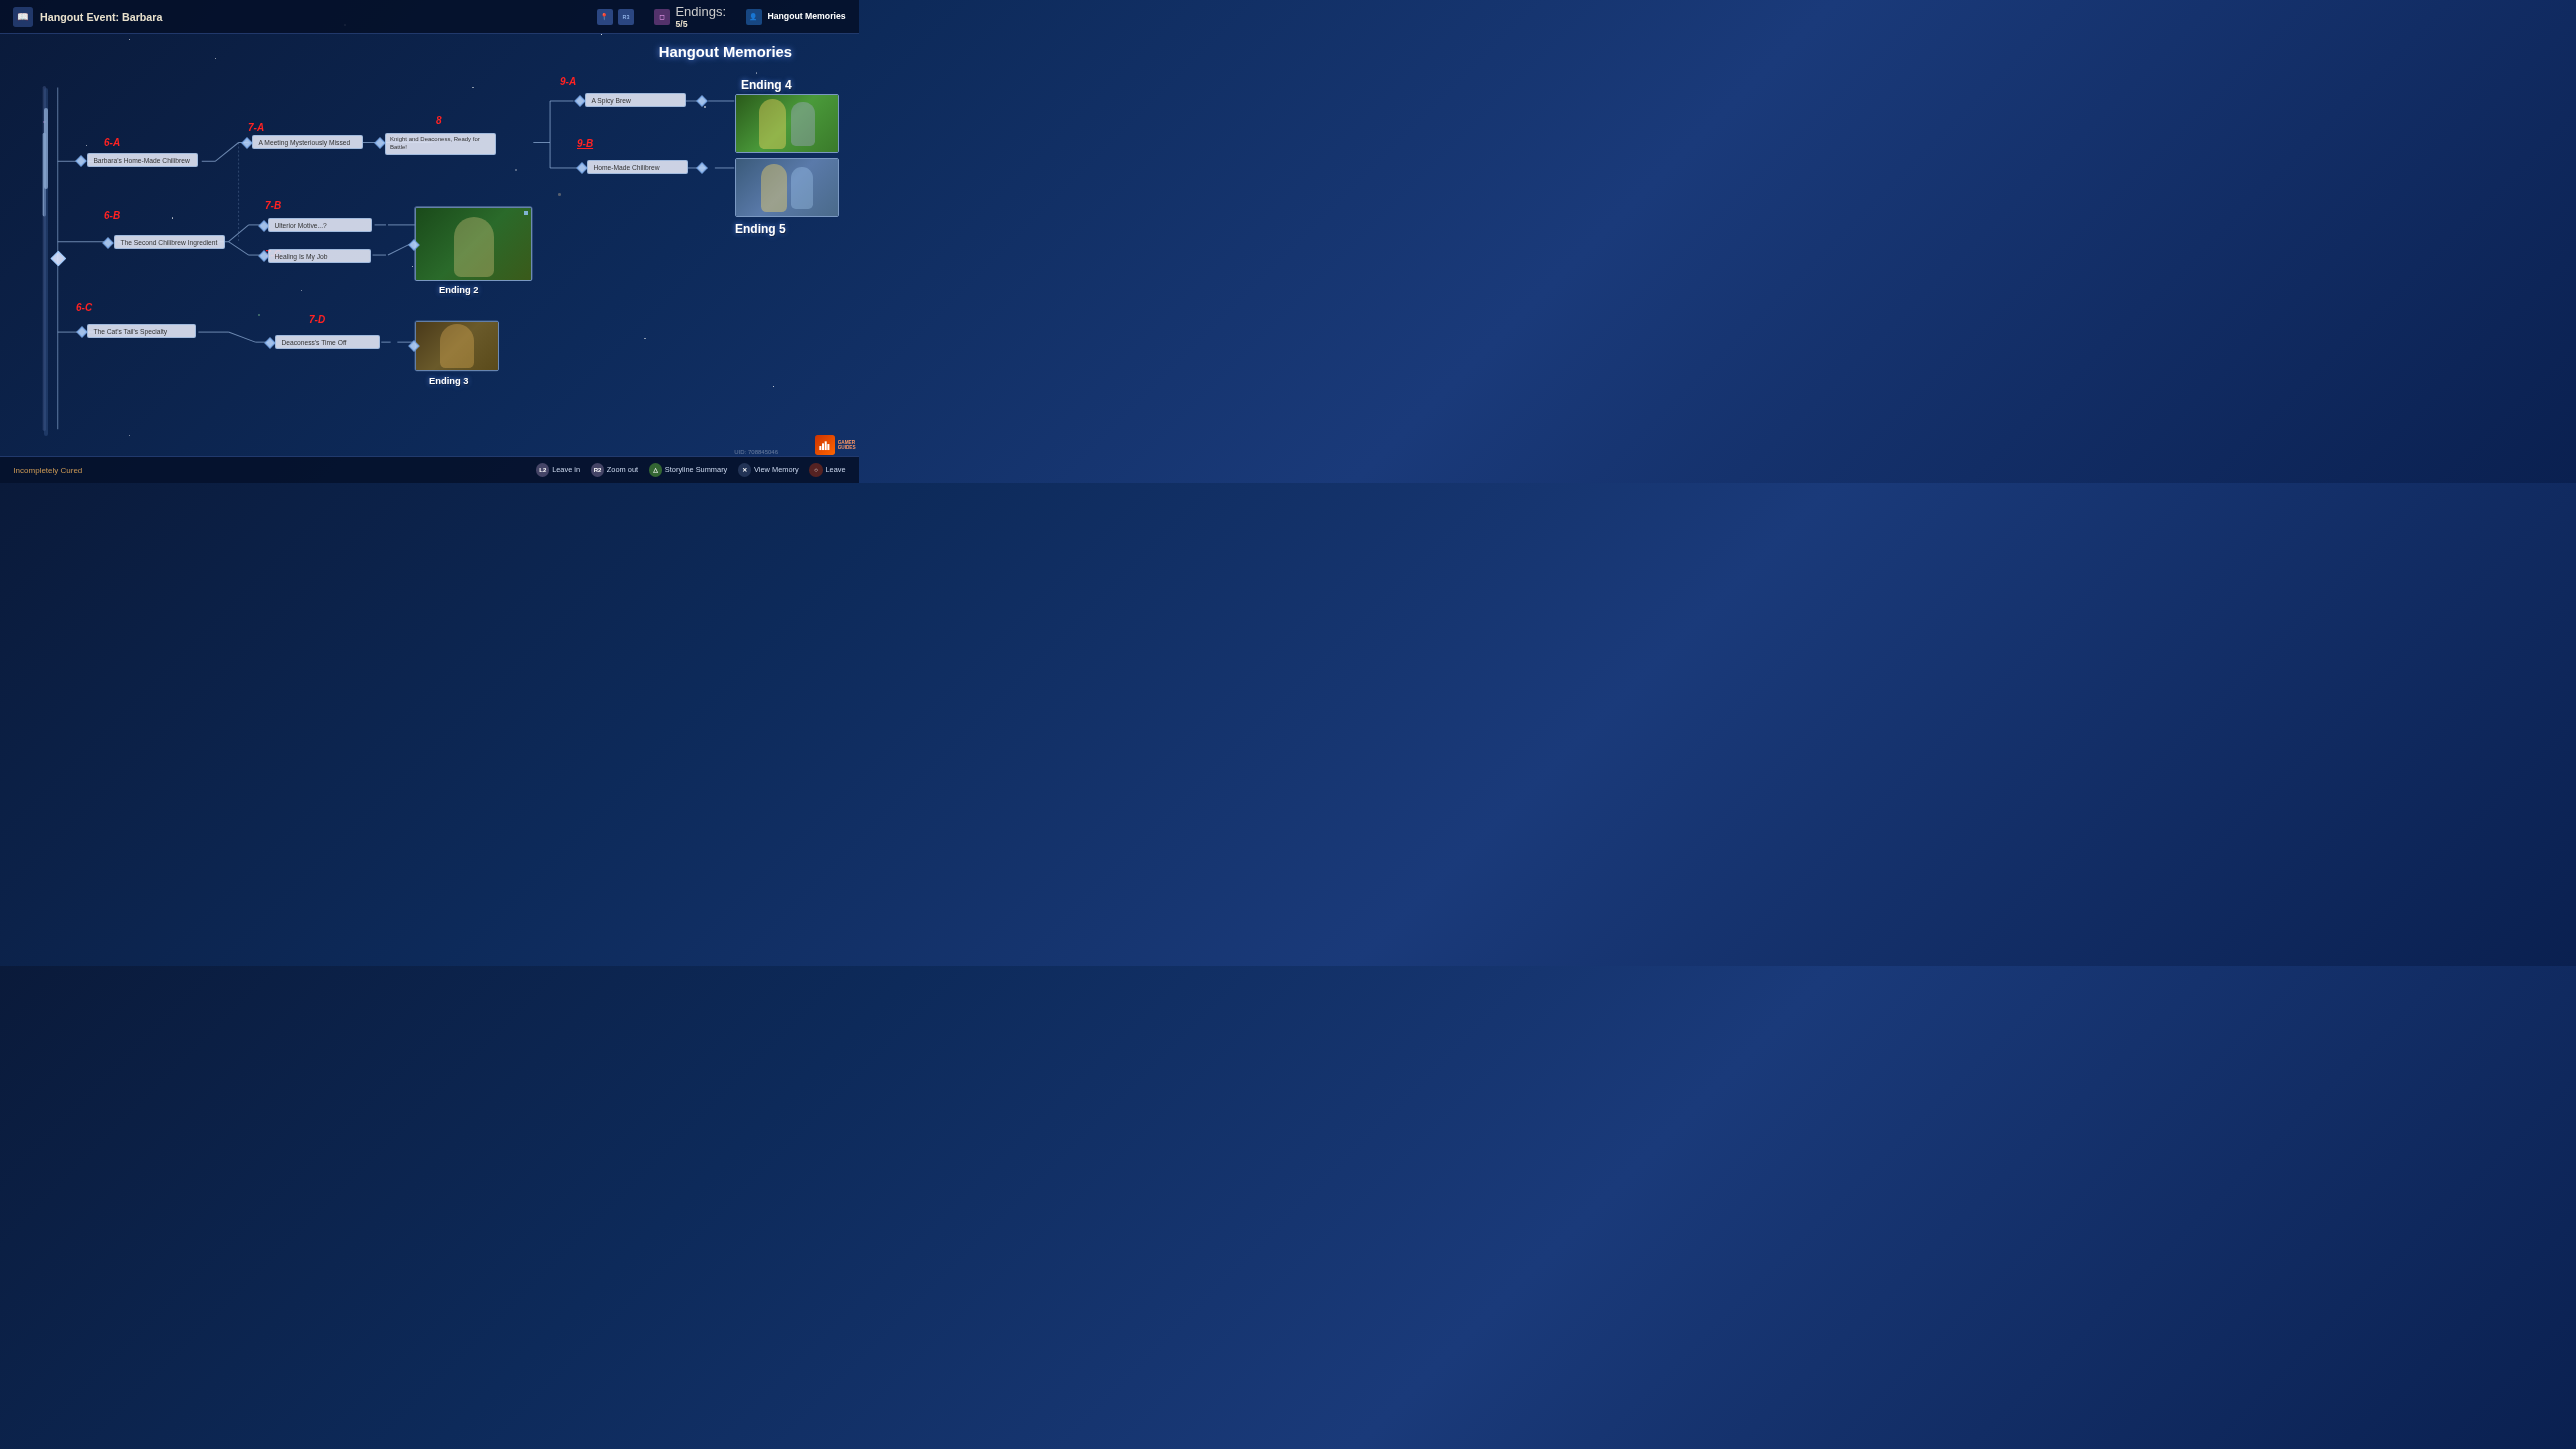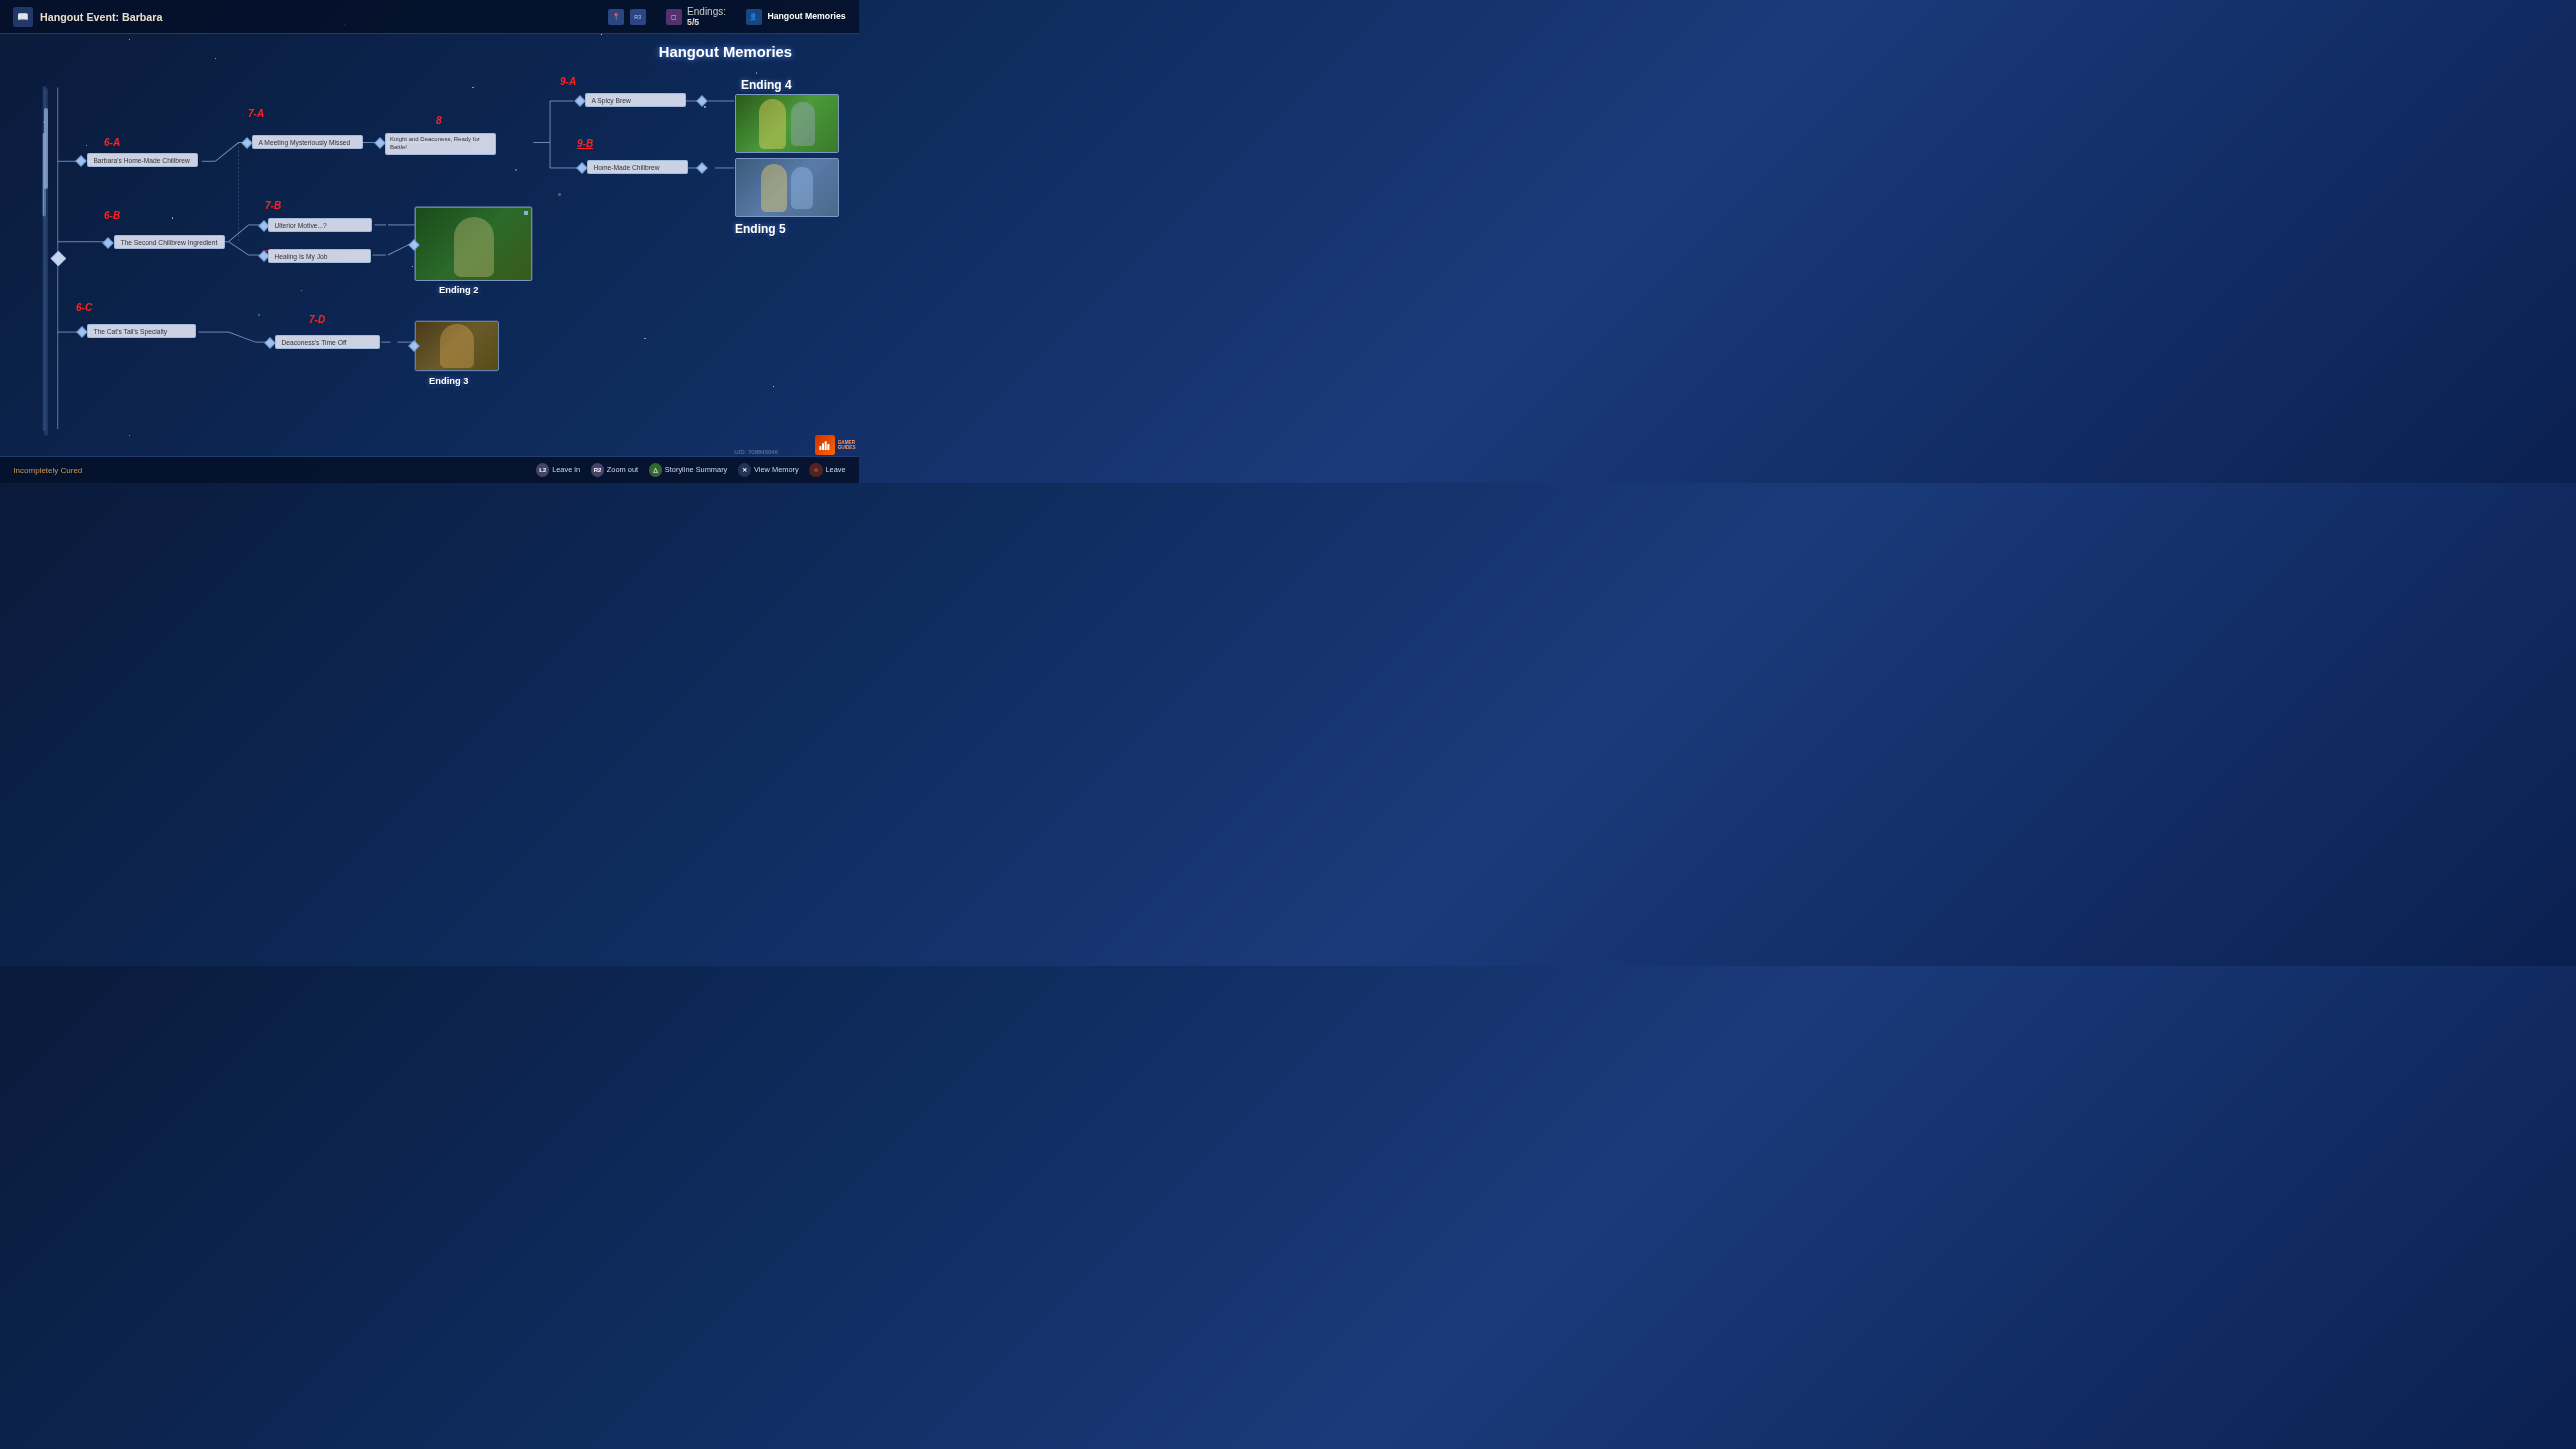--- a/index.html
+++ b/index.html
@@ -254,21 +254,21 @@
   <div class="header-icon">📖</div>
   <span class="header-title">Hangout Event: Barbara</span>
   <div class="header-right">
     <div class="header-right-item">
       <div class="header-right-icon">📍</div>
       <div class="header-right-icon" style="font-size:5.4px;">R3</div>
     </div>
     <div class="header-right-item">
       <div class="header-right-icon pink">◻</div>
       <div>
-        <div style="font-size:10px;color:#ccc;text-align:center;">Endings:</div>
+        <div style="font-size:13px;color:#ccc;text-align:center;">Endings:</div>
         <div style="font-size:8.7px;font-weight:bold;color:#e8e0cc;">5/5</div>
       </div>
     </div>
     <div class="header-right-item">
       <div class="header-right-icon blue">👤</div>
       <div style="font-size:8.7px;font-weight:bold;color:white;text-align:center;line-height:1.2;">Hangout Memories</div>
     </div>
   </div>
 </div>
 
@@ -351,21 +351,21 @@
   <div class="node-box" style="left:87px;top:119px;width:111px;">Barbara's Home-Made Chilibrew</div>
 
   <div class="node-section-label" style="left:104px;top:176px;">6-B</div>
   <div class="node-diamond" style="left:104px;top:205px;"></div>
   <div class="node-box" style="left:114px;top:201px;width:111px;">The Second Chilibrew Ingredient</div>
 
   <div class="node-section-label" style="left:76px;top:268px;">6-C</div>
   <div class="node-diamond" style="left:78px;top:294px;"></div>
   <div class="node-box" style="left:87px;top:290px;width:109px;">The Cat's Tail's Specialty</div>
 
-  <div class="node-section-label" style="left:248px;top:74px;">7-A</div>
+  <div class="node-section-label" style="left:248px;top:88px;">7-A</div>
   <div class="node-diamond" style="left:243px;top:105px;"></div>
   <div class="node-box" style="left:252px;top:101px;width:111px;">A Meeting Mysteriously Missed</div>
 
   <div class="node-section-label" style="left:265px;top:166px;">7-B</div>
   <div class="node-diamond" style="left:260px;top:188px;"></div>
   <div class="node-box" style="left:268px;top:184px;width:104px;">Ulterior Motive...?</div>
 
   <div class="node-section-label" style="left:265px;top:215px;">7-C</div>
   <div class="node-diamond" style="left:260px;top:218px;"></div>
   <div class="node-box" style="left:268px;top:215px;width:103px;">Healing Is My Job</div>

